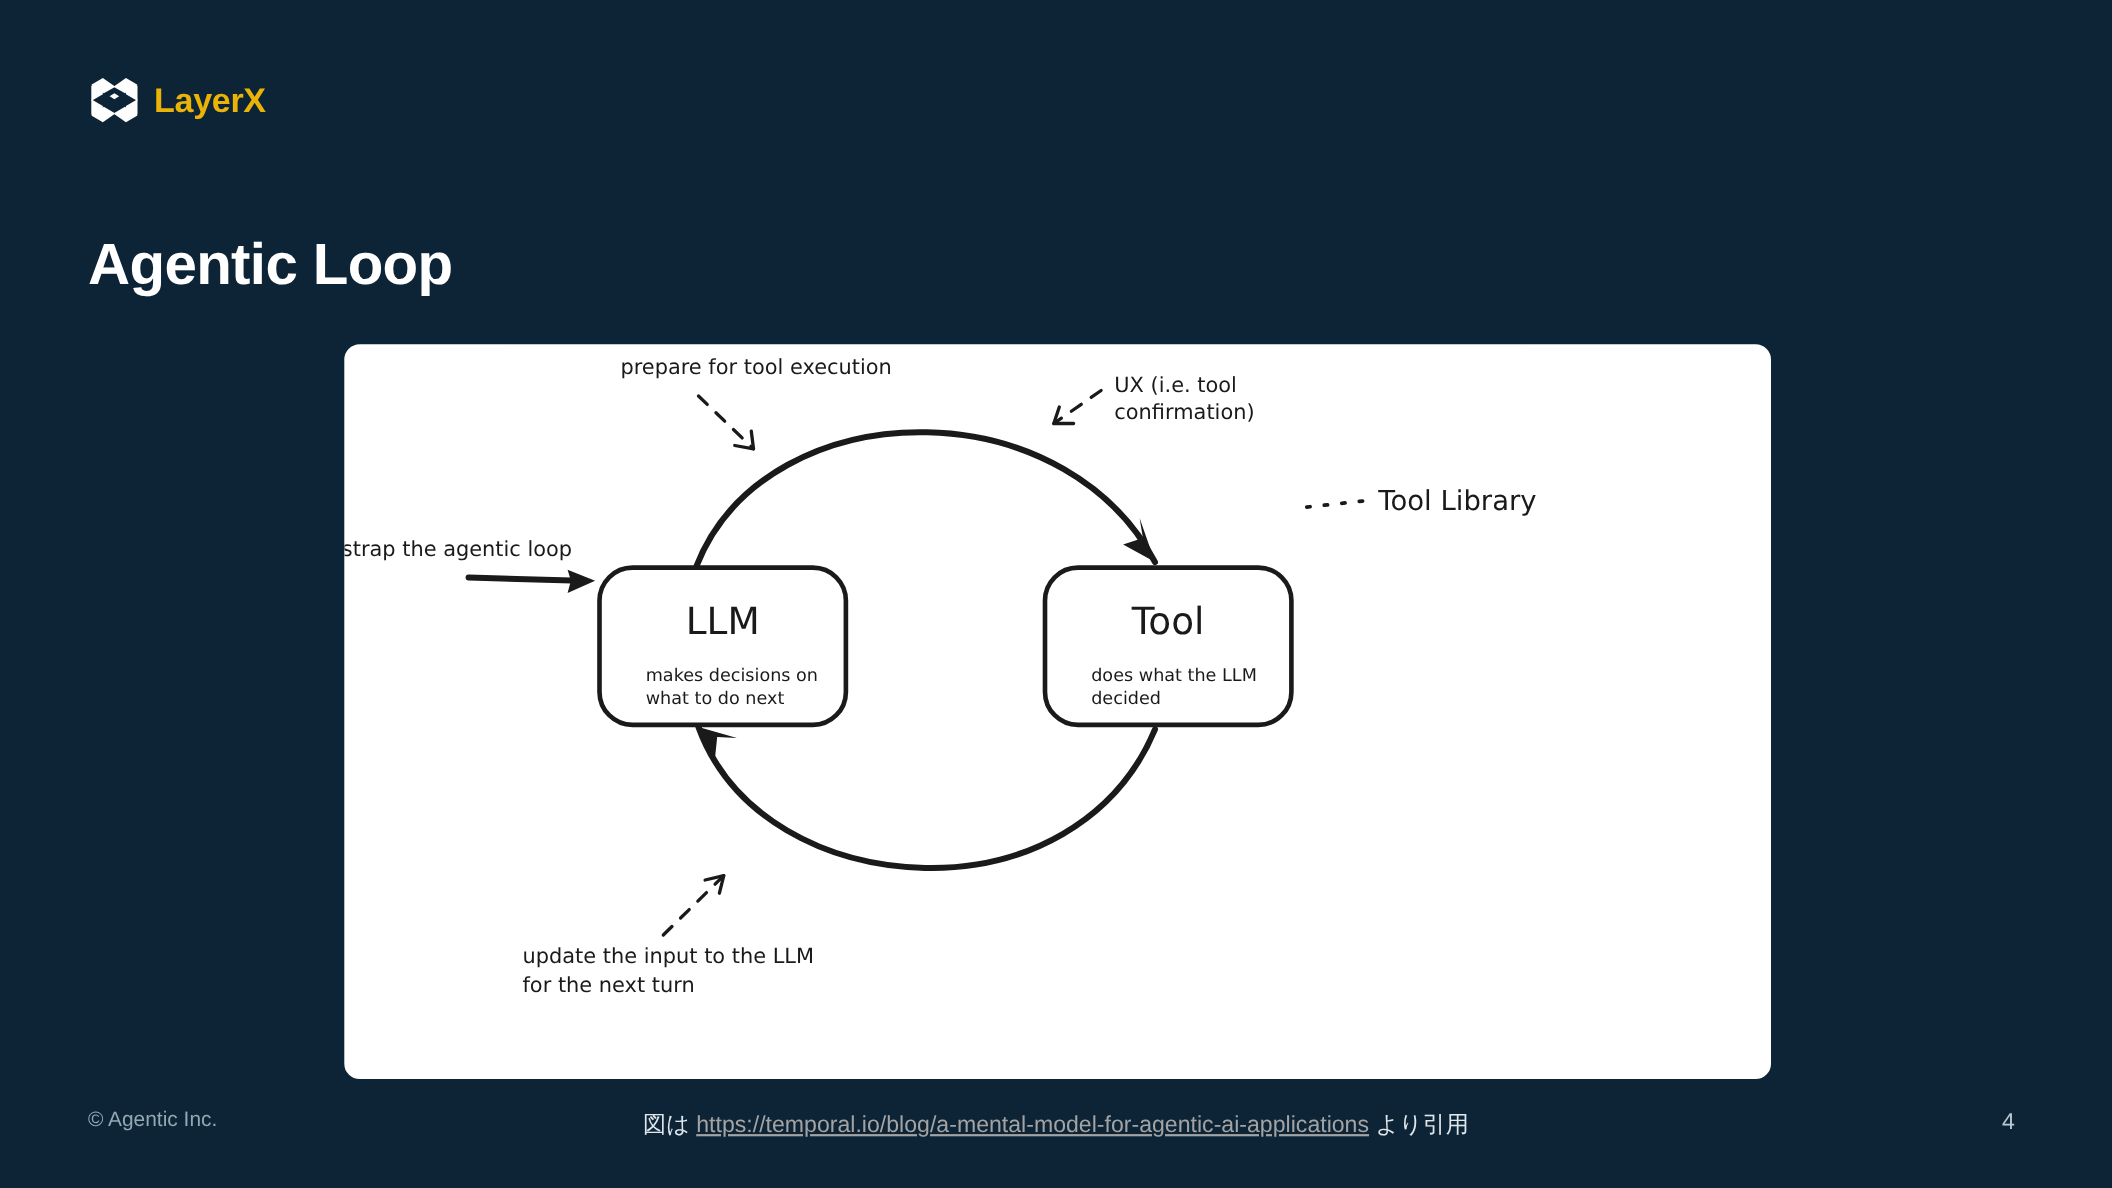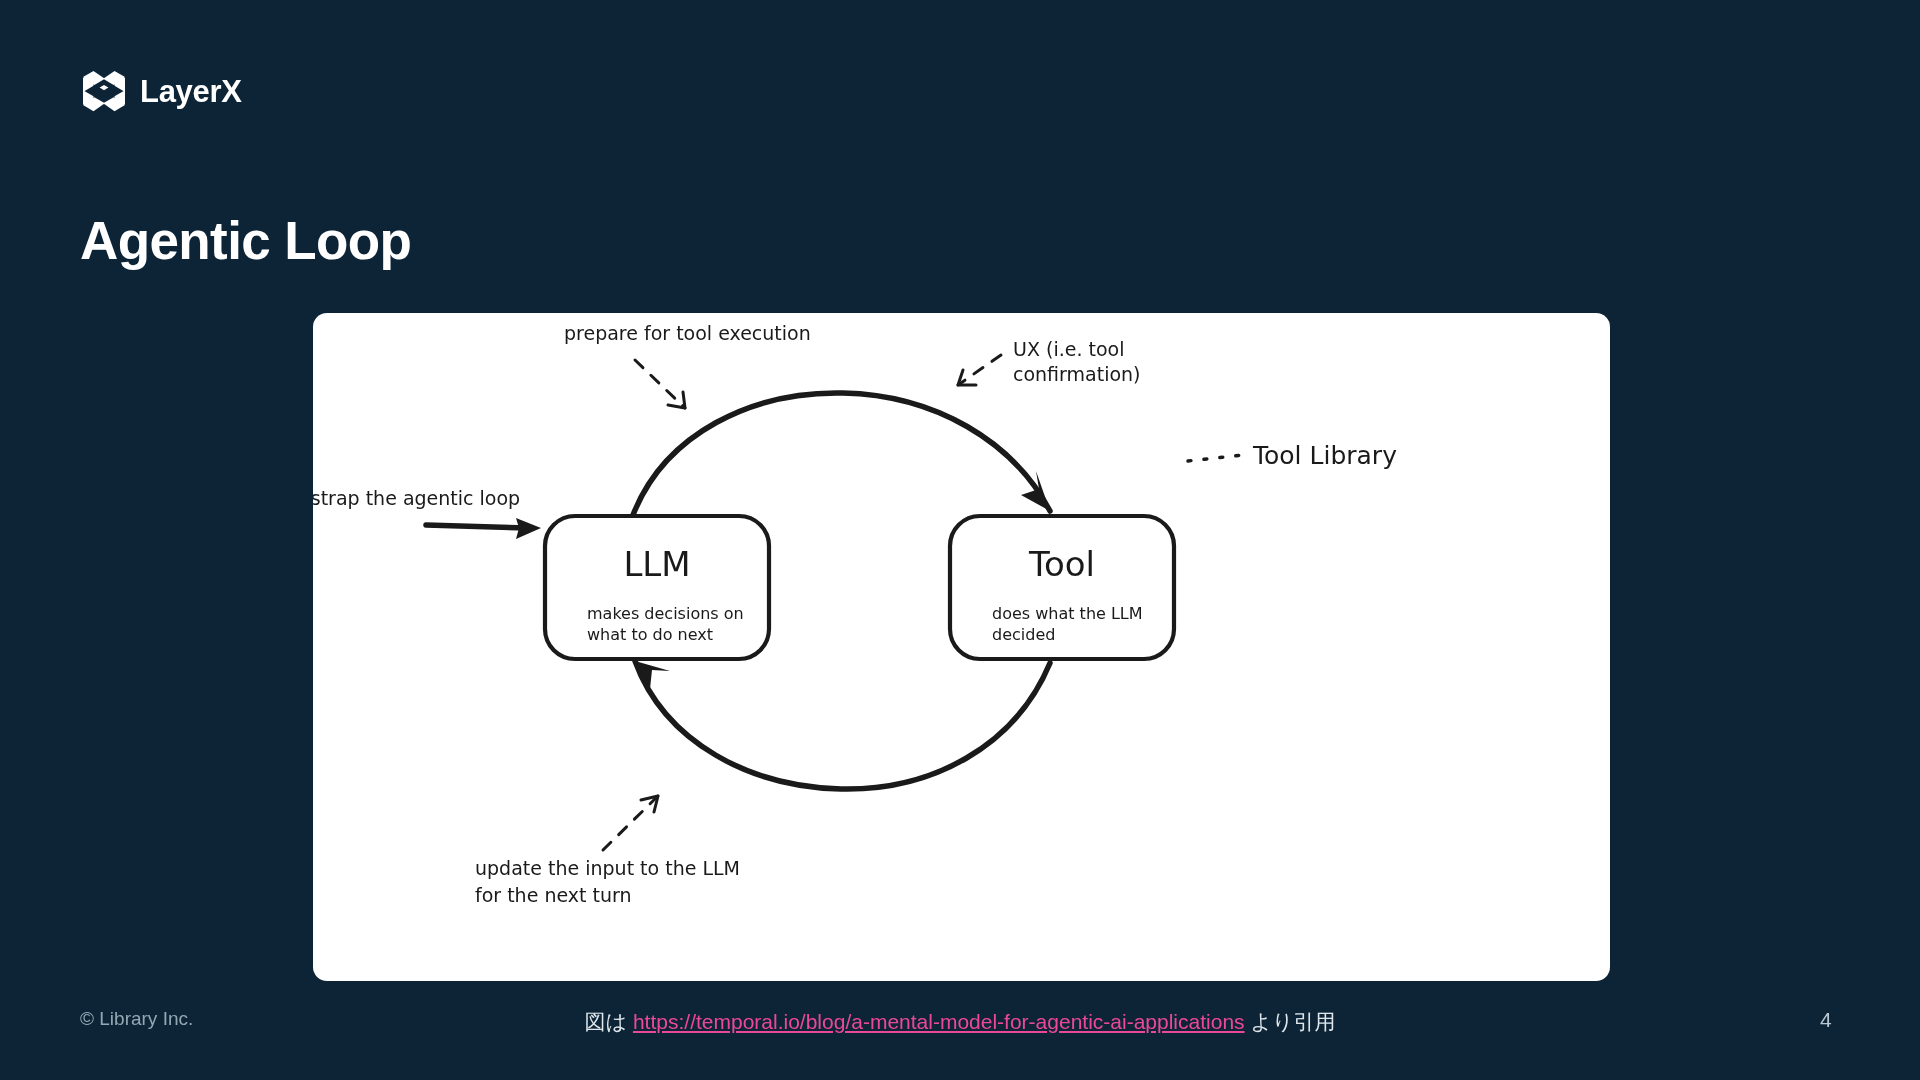--- a/index.html
+++ b/index.html
@@ -10,21 +10,21 @@
     position:relative;
   }
 
   
   #logo-block{
     position:absolute; left:82px; top:70px;
     display:flex; align-items:center; gap:14px;
   }
   #logo-mark{ width:44px; height:42px; display:block; }
   #logo-text{
-    color:#ffffff; font-size:31px; font-weight:700;
+    color:#eab308; font-size:31px; font-weight:700;
     letter-spacing:-0.3px; line-height:1;
   }
 
   
   #page-title{
     position:absolute; left:80px; top:196px;
     color:#ffffff; font-size:53px; font-weight:700;
     letter-spacing:-0.6px; line-height:1.1;margin-top:16px;
   }
 
@@ -42,21 +42,21 @@
   
   #footer-left{
     position:absolute; left:80px; top:1008px;
     color:#93a7b4; font-size:19px;
   }
   #footer-center{
     position:absolute; left:0; top:1008px; width:1920px;
     text-align:center; color:#dfe7ec; font-size:21px;
   }
   #footer-link{
-    color:#ec4899; text-decoration:underline;
+    color:#a3a3a3; text-decoration:underline;
   }
   #footer-page{
     position:absolute; left:1820px; top:1008px;
     color:#b9c8d2; font-size:21px;
   }
 </style>
 </head>
 <body>
 
 <div id="logo-block">
@@ -142,17 +142,17 @@
 
     <g>
       <text class="hand" x="162" y="562" font-size="19">update the input to the LLM</text>
       <text class="hand" x="162" y="589" font-size="19">for the next turn</text>
       <path class="dash" d="M 290 537 L 345 483"></path>
       <path class="thinhead" d="M 345 483 L 328 487 M 345 483 L 341 499"></path>
     </g>
   </svg>
 </div>
 
-<div id="footer-left">© Library Inc.</div>
+<div id="footer-left">© Agentic Inc.</div>
 
 <div id="footer-center"><span>図は </span><a id="footer-link" href="#">https://temporal.io/blog/a-mental-model-for-agentic-ai-applications</a><span> より引用</span></div>
 
 <div id="footer-page">4</div>
 
 </body></html>

